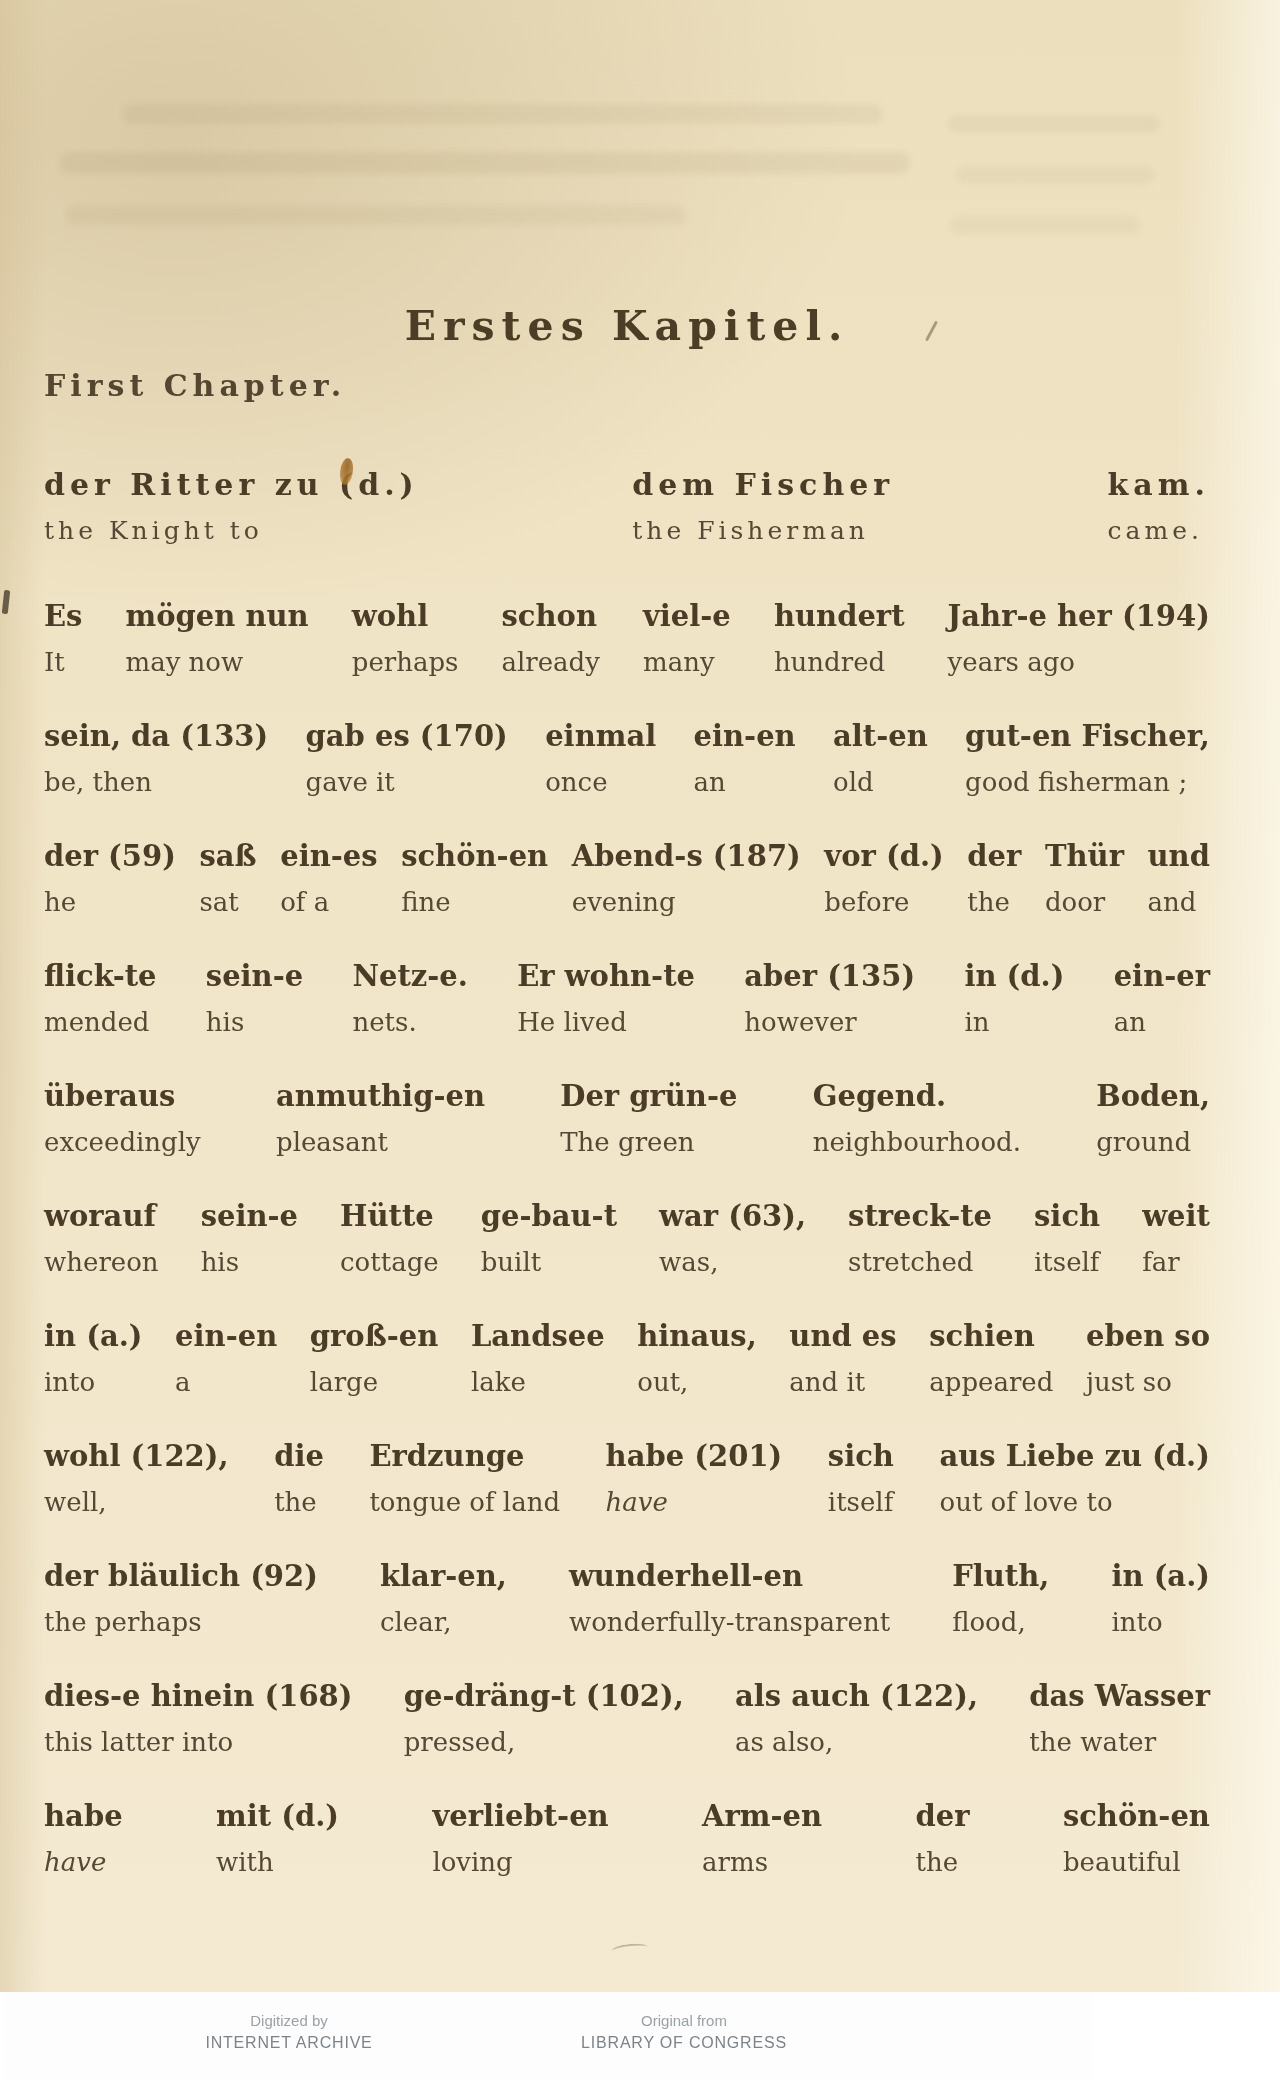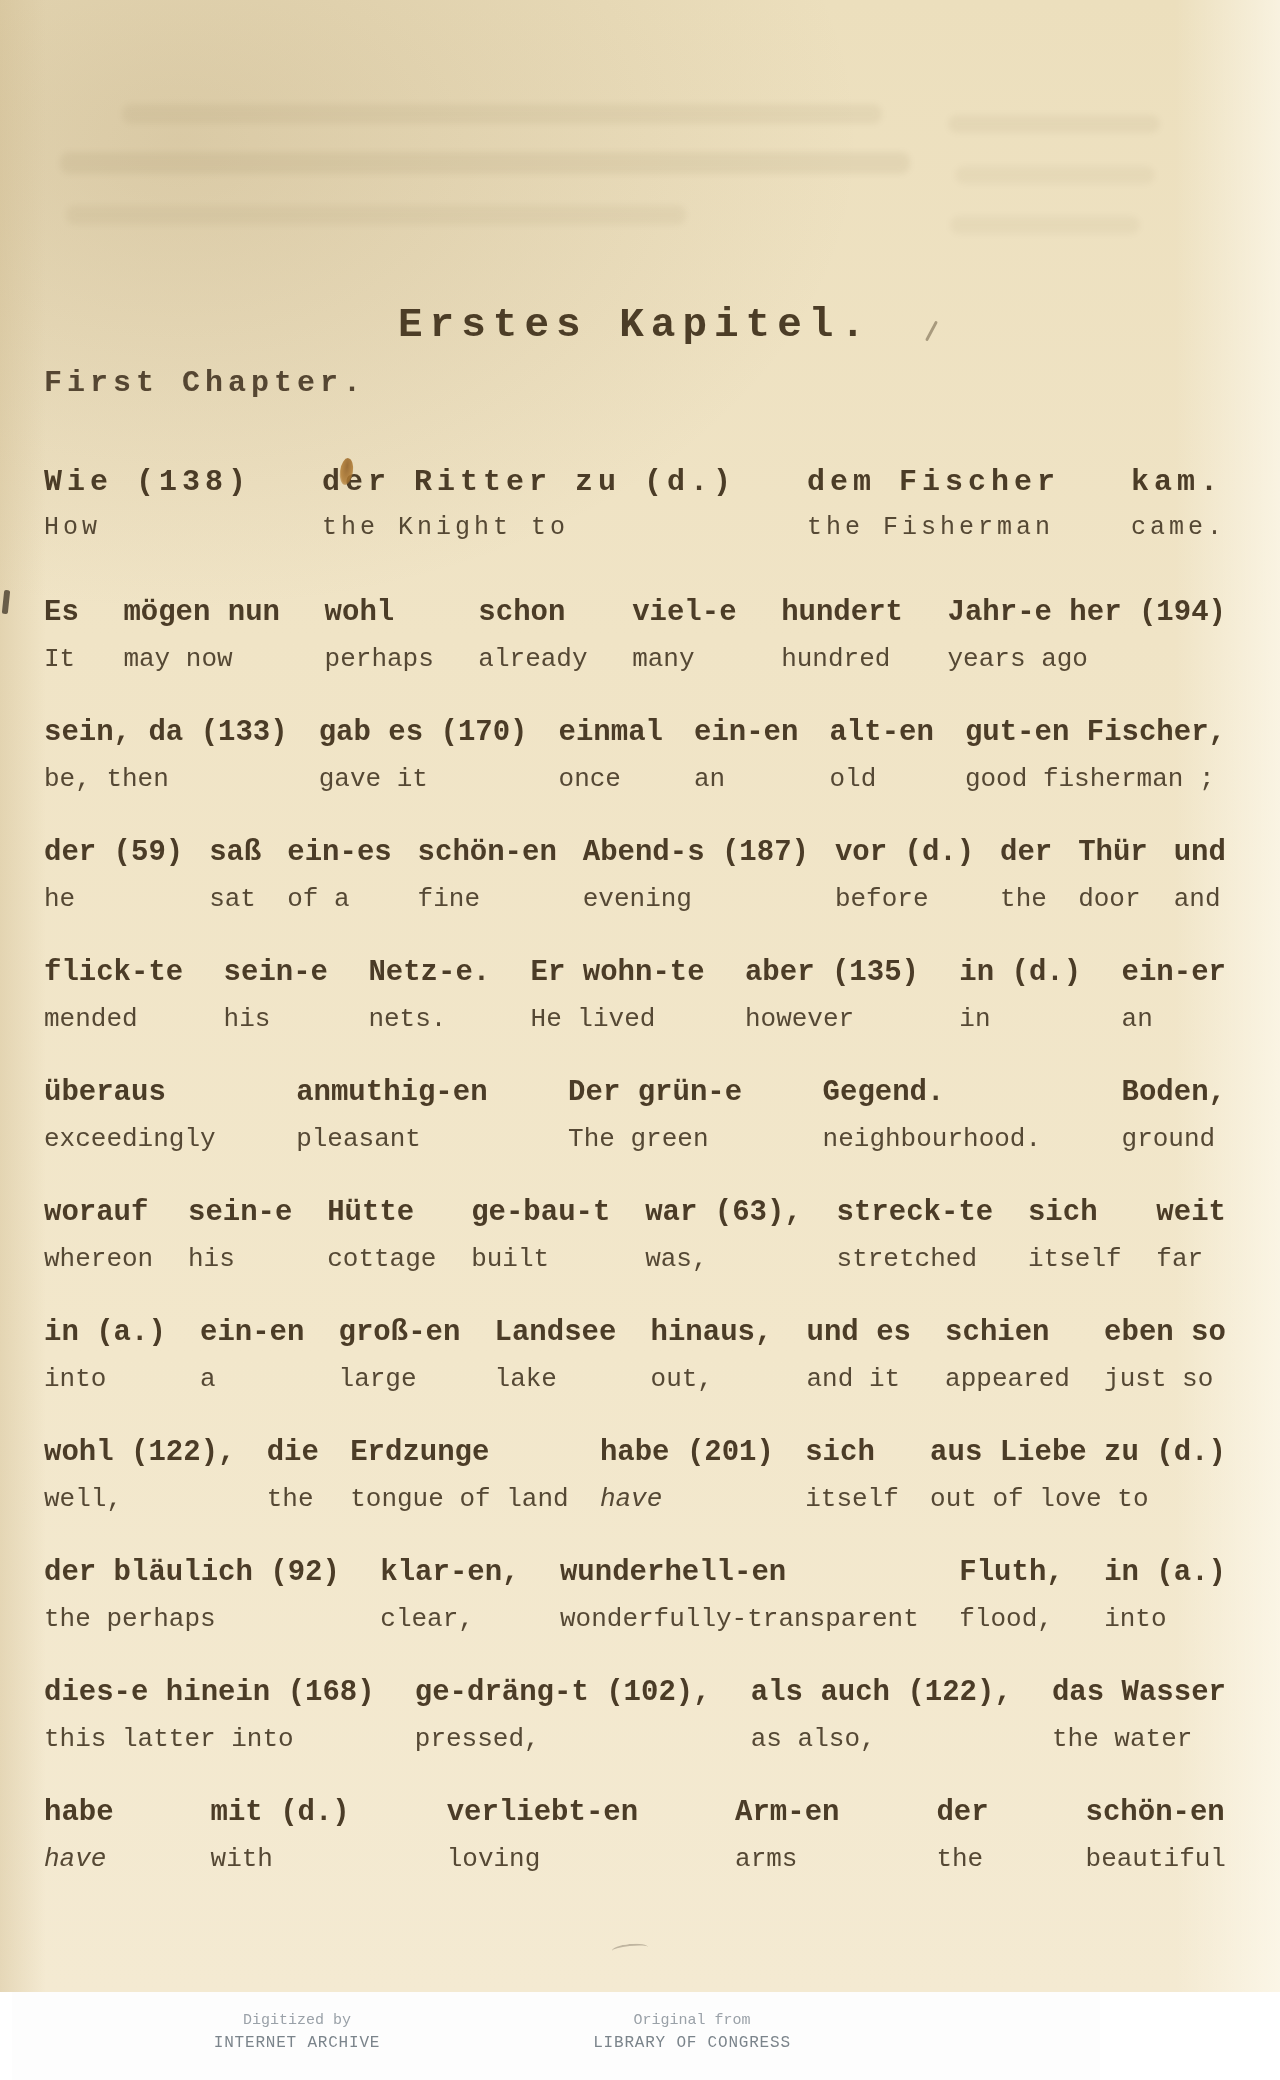--- a/index.html
+++ b/index.html
@@ -7,21 +7,21 @@
           font-family:"DejaVu Serif", serif;}
 
   
   .paper{position:absolute;left:0;top:0;width:1280px;height:1992px;
     background:
       linear-gradient(90deg, rgba(205,184,140,.38) 0, rgba(205,184,140,0) 46px),
       linear-gradient(270deg, rgba(255,252,242,.65) 0, rgba(255,252,242,0) 105px),
       radial-gradient(1100px 760px at 14% 7%, rgba(141,112,62,.20), rgba(141,112,62,0) 62%),
       linear-gradient(180deg, #ecdfbd 0%, #f0e4c6 32%, #f2e7cb 68%, #f4ead2 100%);}
 
-  .content{position:relative;padding:302px 54px 0 44px;font-family:Liberation Mono, monospace;}
+  .content{position:relative;padding:302px 70px 0 44px;}
 
   
   .title-de{margin:0;text-align:center;font-size:41px;font-weight:bold;
             letter-spacing:7px;color:#4c3d27;}
   .title-en{margin:18px 0 8px;font-size:30px;font-weight:bold;
             letter-spacing:5px;color:#554632;}
 
   
   .pair{display:flex;justify-content:space-between;flex-wrap:nowrap;margin-bottom:37px;}
   .wcol{display:flex;flex-direction:column;align-items:flex-start;}
@@ -44,22 +44,22 @@
          border-radius:50%;transform:rotate(8deg);
          background:radial-gradient(ellipse at 50% 30%, #8d5a1e 0%, #b07b33 60%, rgba(176,123,51,0) 100%);}
   .edge-tick{position:absolute;left:3px;top:590px;width:6px;height:24px;background:#3f3425;
              opacity:.75;border-radius:2px;transform:rotate(6deg);}
   .corner-mark{position:absolute;left:930px;top:320px;width:3px;height:22px;background:#7a6a50;
                opacity:.6;border-radius:2px;transform:rotate(28deg);}
   .bottom-squiggle{position:absolute;left:612px;top:1944px;width:36px;height:8px;opacity:.5;
                    border-top:2px solid #8d8270;border-radius:50% 50% 0 0;transform:rotate(-6deg);}
 
   
-  .footer{position:absolute;left:12px;bottom:0;width:1088px;height:88px;background:#fdfdfd;
-          font-family:Liberation Mono, monospace;}
+  .footer{position:absolute;left:4px;bottom:0;width:1088px;height:88px;background:#fdfdfd;
+          font-family:Liberation Sans, sans-serif;}
   .fb{position:absolute;top:20px;text-align:center;white-space:nowrap;}
   .fb-left{left:285px;transform:translateX(-50%);}
   .fb-right{left:680px;transform:translateX(-50%);}
   .f-small{font-size:15px;color:#9aa1a8;margin-bottom:5px;}
   .f-main{font-size:16px;color:#7b848b;letter-spacing:.8px;}
 </style>
 </head>
 <body>
 
 <div class="canvas">
@@ -69,24 +69,20 @@
     <div class="ghost g3"></div>
     <div class="ghost g4"></div>
     <div class="ghost g5"></div>
     <div class="ghost g6"></div>
 
     <div class="content">
       <h1 class="title-de">Erstes Kapitel.</h1>
       <h2 class="title-en">First Chapter.</h2>
 
       <div class="pair heading" id="heading-line">
-          <span class="wcol">
-            <span class="de">Wie (138)</span>
-            <span class="en">How</span>
-          </span>
           <span class="wcol">
             <span class="de">der Ritter zu (d.)</span>
             <span class="en">the Knight to</span>
           </span>
           <span class="wcol">
             <span class="de">dem Fischer</span>
             <span class="en">the Fisherman</span>
           </span>
           <span class="wcol">
             <span class="de">kam.</span>

